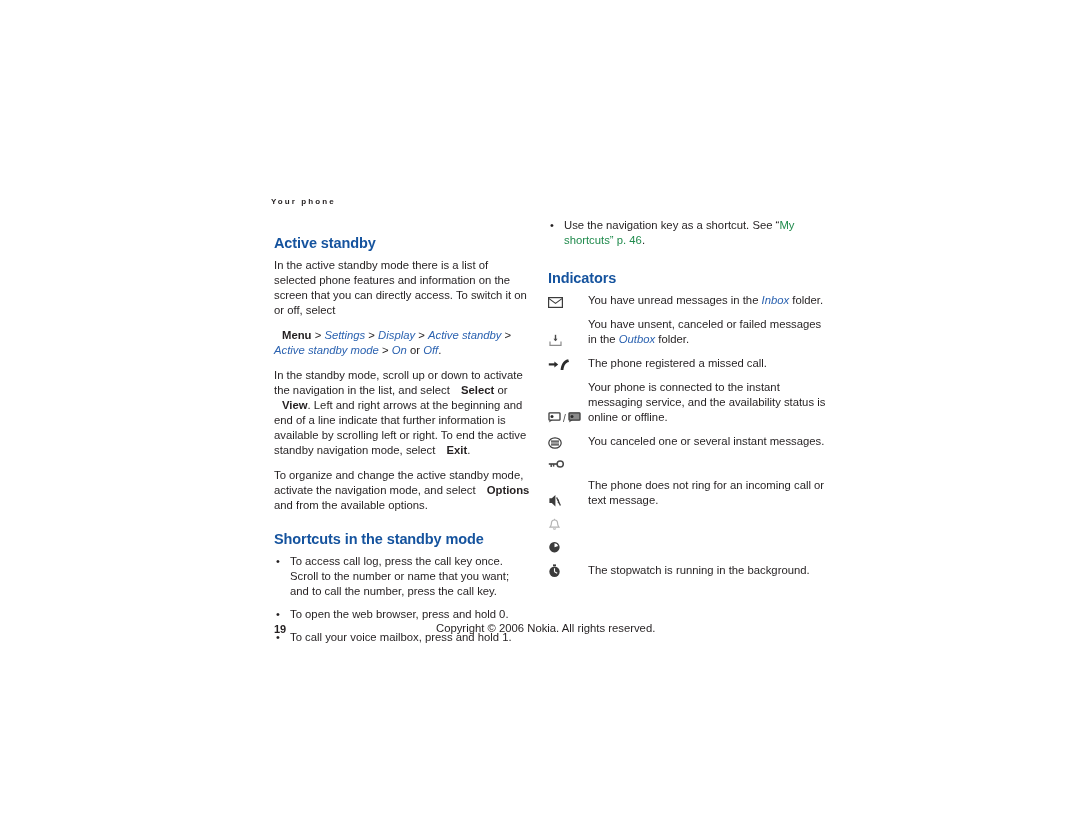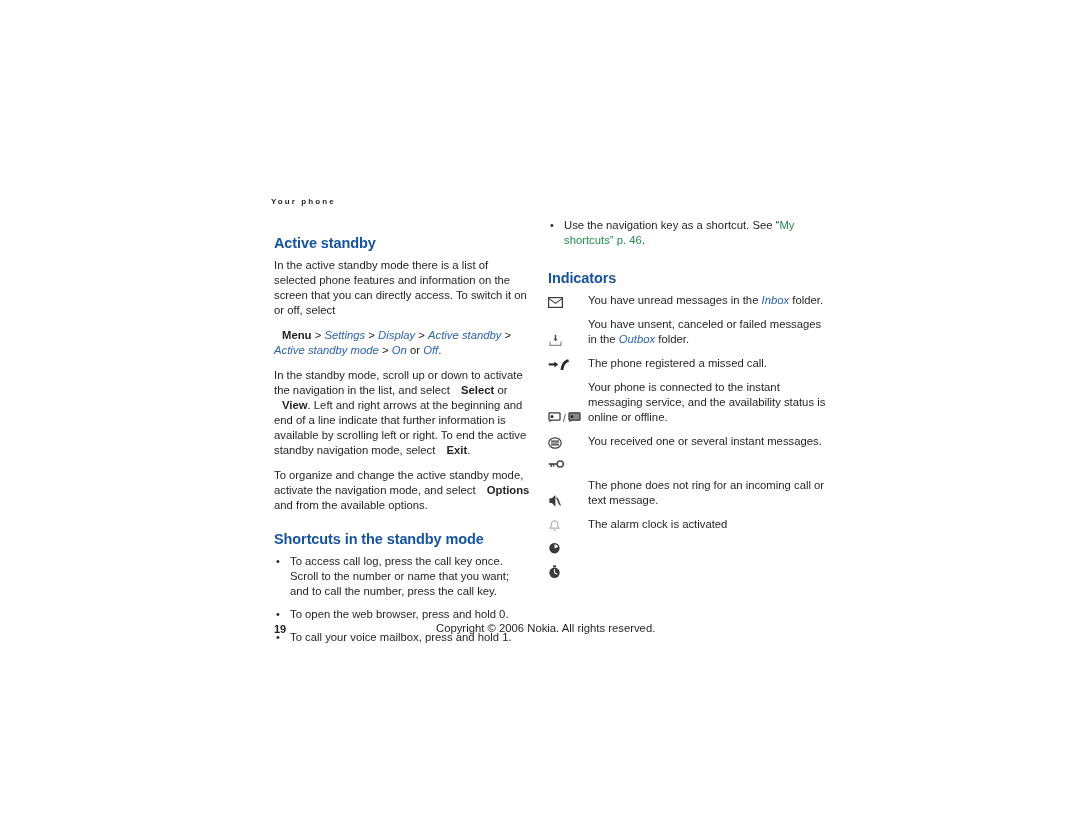--- a/index.html
+++ b/index.html
@@ -214,21 +214,21 @@
         <div class="ind-text">Your phone is connected to the instant messaging service, and the availability status is online or offline.</div>
       </div>
 
       <div class="ind-row">
         <div class="ind-icon">
           <svg width="14" height="12" viewBox="0 0 14 12" aria-hidden="true">
             <ellipse cx="7" cy="6" rx="6.2" ry="5.2" fill="#ffffff" stroke="#3b3b3b" stroke-width="1.2"></ellipse>
             <path d="M3 4.2 L11 4.2 M3 6 L11 6 M3 7.8 L11 7.8" stroke="#3b3b3b" stroke-width="1.2"></path>
           </svg>
         </div>
-        <div class="ind-text">You received one or several instant messages.</div>
+        <div class="ind-text">You canceled one or several instant messages.</div>
       </div>
 
       <div class="ind-row">
         <div class="ind-icon">
           <svg width="16" height="10" viewBox="0 0 16 10" aria-hidden="true">
             <circle cx="12.2" cy="5" r="3.1" fill="none" stroke="#4a4a4a" stroke-width="1.5"></circle>
             <path d="M0.8 5 L9.3 5" stroke="#4a4a4a" stroke-width="1.7"></path>
             <path d="M3.2 5 L3.2 8" stroke="#4a4a4a" stroke-width="1.5"></path>
             <path d="M5.6 5 L5.6 7.6" stroke="#4a4a4a" stroke-width="1.5"></path>
           </svg>
@@ -248,40 +248,40 @@
       </div>
 
       <div class="ind-row">
         <div class="ind-icon">
           <svg width="13" height="13" viewBox="0 0 13 13" aria-hidden="true">
             <path d="M6.5 2 C8.6 2 9.6 3.6 9.6 5.6 C9.6 7.6 10.6 8.6 11 9.2 L2 9.2 C2.4 8.6 3.4 7.6 3.4 5.6 C3.4 3.6 4.4 2 6.5 2 Z" fill="none" stroke="#b4b4b4" stroke-width="1.2"></path>
             <path d="M6.5 0.8 L6.5 2" stroke="#b4b4b4" stroke-width="1.2"></path>
             <path d="M5.3 10.4 C5.6 11.4 7.4 11.4 7.7 10.4" fill="none" stroke="#b4b4b4" stroke-width="1.2"></path>
           </svg>
         </div>
-        <div class="ind-text">The alarm clock is activated</div>
       </div>
 
       <div class="ind-row">
         <div class="ind-icon">
           <svg width="13" height="13" viewBox="0 0 13 13" aria-hidden="true">
             <path d="M6.5 1 A5.2 5.2 0 1 1 6.4 1 Z" fill="#3b3b3b"></path>
             <path d="M6.5 6.2 L6.5 2.2 A4 4 0 0 1 10.2 5.0 Z" fill="#ffffff"></path>
           </svg>
         </div>
       </div>
 
       <div class="ind-row">
         <div class="ind-icon">
           <svg width="13" height="14" viewBox="0 0 13 14" aria-hidden="true">
             <rect x="5" y="0.4" width="3" height="1.8" fill="#3b3b3b"></rect>
             <circle cx="6.5" cy="7.8" r="5.2" fill="#3b3b3b"></circle>
             <path d="M6.5 7.8 L6.5 4.2 M6.5 7.8 L9.2 9.2" stroke="#ffffff" stroke-width="1.1" fill="none"></path>
           </svg>
         </div>
+        <div class="ind-text">The stopwatch is running in the background.</div>
       </div>
 
     </div>
   </div>
 
   <div class="footer-page">19</div>
   <div class="footer-copy">Copyright © 2006 Nokia. All rights reserved.</div>
 
 </div>
 

